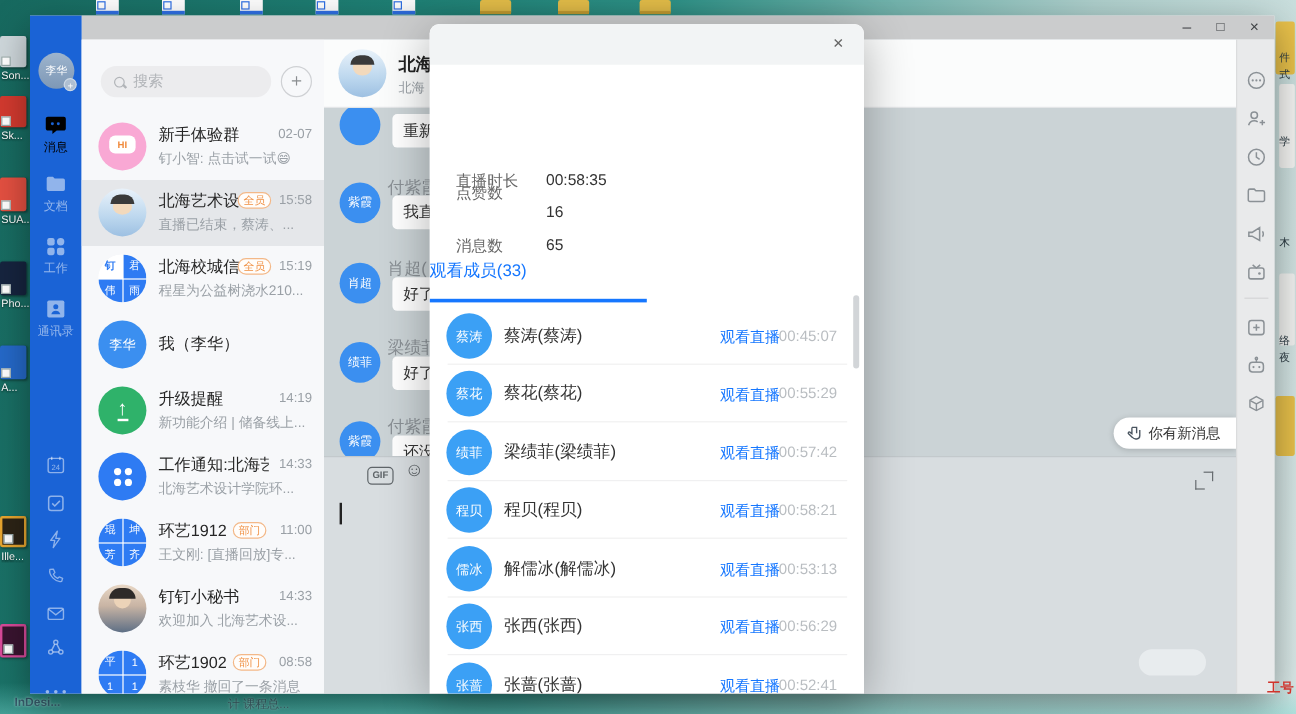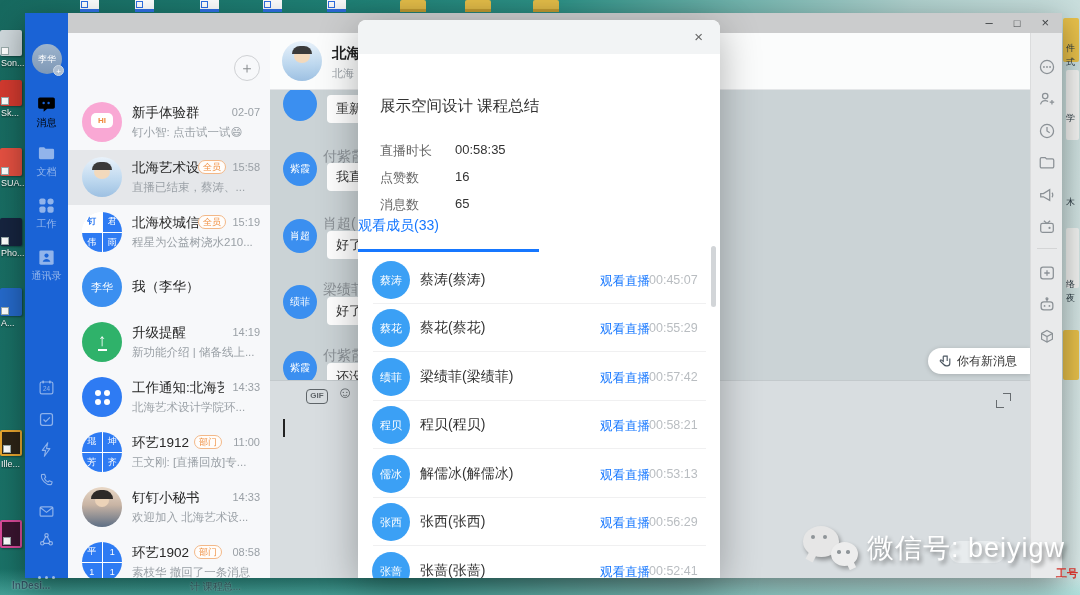--- a/index.html
+++ b/index.html
@@ -294,20 +294,24 @@
             <circle cx="15" cy="14.5" r="2"></circle>
             <path d="M9 6.8l-3 5.9M11 6.8l3 5.9M7 14.5h6"></path>
           </svg>
       </div>
       <div class="rdots" style="top:552px">
         <b></b><b></b><b></b>
       </div>
     </div>
 
     <div id="chatlist">
+      <div class="searchbar">
+        <span class="mag"></span>
+        <span>搜索</span>
+      </div>
       <div class="addbtn">＋</div>
 
       <div class="ci" style="top:62px">
         <div class="av av-orange">
             <span class="hib">HI</span>
           </div>
         <span class="nm">新手体验群</span>
         <span class="tm">02-07</span>
         <span class="pv">钉小智: 点击试一试😄</span>
       </div>
@@ -501,25 +505,24 @@
             <path d="M4.3 6.4L10 9.5l5.7-3.1M10 9.5v6.2"></path>
           </svg>
       </div>
     </div>
   </div>
 
   <div id="modal">
     <div class="mhead">
       <span class="mclose">×</span>
     </div>
-    <div class="mtitle">展示空间设计 课程总结</div>
 
     <span class="stat" style="top:122px">直播时长</span>
     <span class="statv" style="top:122px">00:58:35</span>
-    <span class="stat" style="top:149px">点赞数</span>
+    <span class="stat" style="top:132px">点赞数</span>
     <span class="statv" style="top:149px">16</span>
     <span class="stat" style="top:176px">消息数</span>
     <span class="statv" style="top:176px">65</span>
 
     <div class="mtab on" style="left:0">观看成员(33)</div>
     <div class="tabline"></div>
 
     <div class="mr" style="top:236px">
       <div class="av">
           <span>蔡涛</span>
@@ -572,19 +575,14 @@
       <div class="av">
           <span>张蔷</span>
         </div>
       <span class="nm">张蔷(张蔷)</span>
       <span class="lk">观看直播</span>
       <span class="du">00:52:41</span>
     </div>
     <div class="mscroll"></div>
   </div>
 
-  <div id="wm">
-    <div class="wmb1"></div>
-    <div class="wmb2"></div>
-    <span class="wmtext">微信号: beiyigw</span>
-  </div>
 
 </div>
 
 </body></html>

